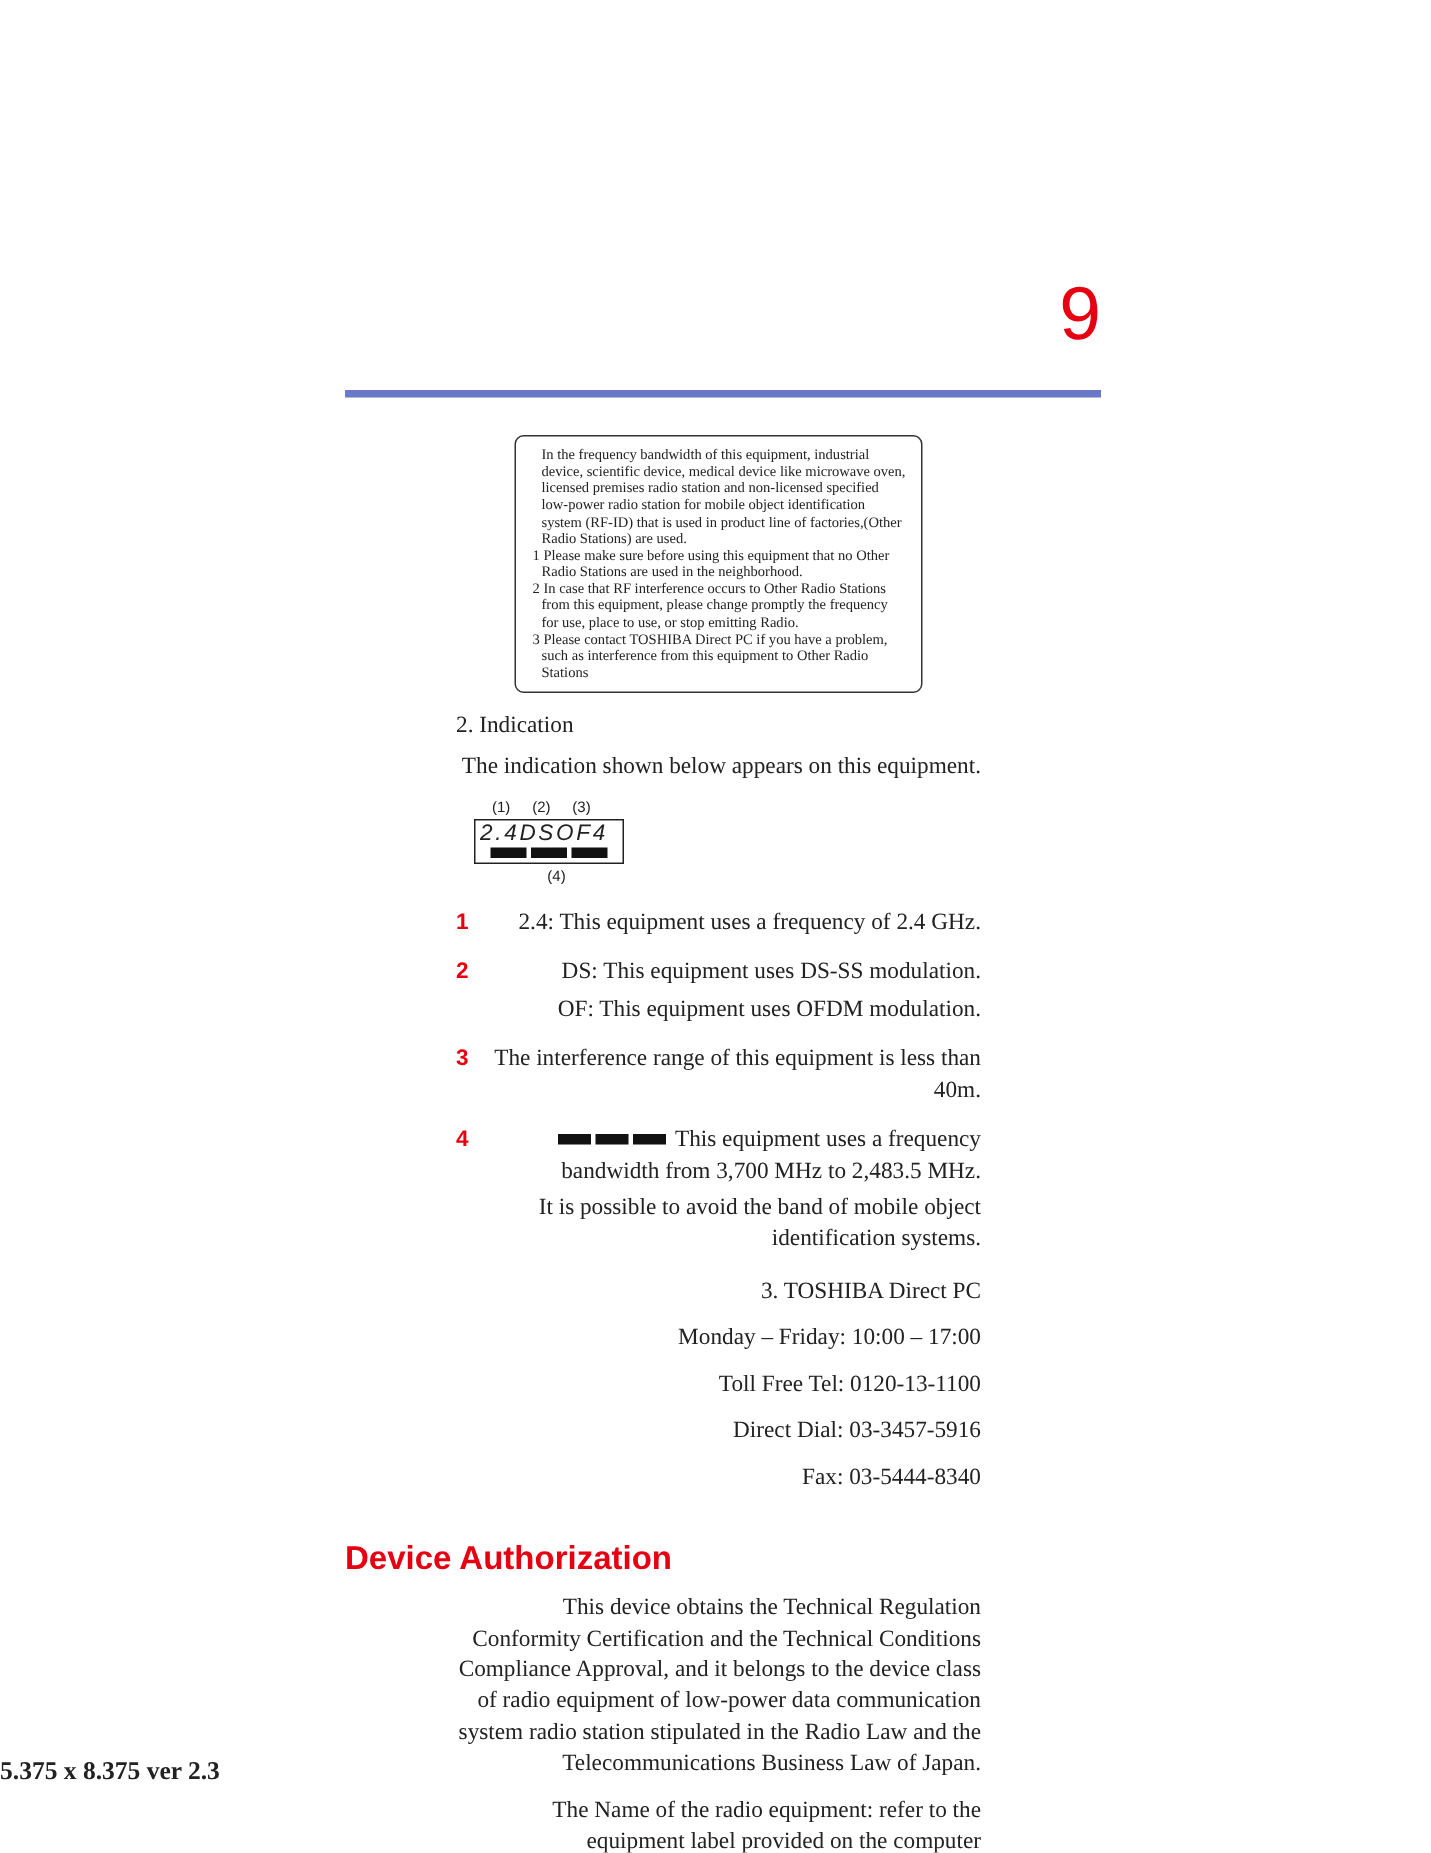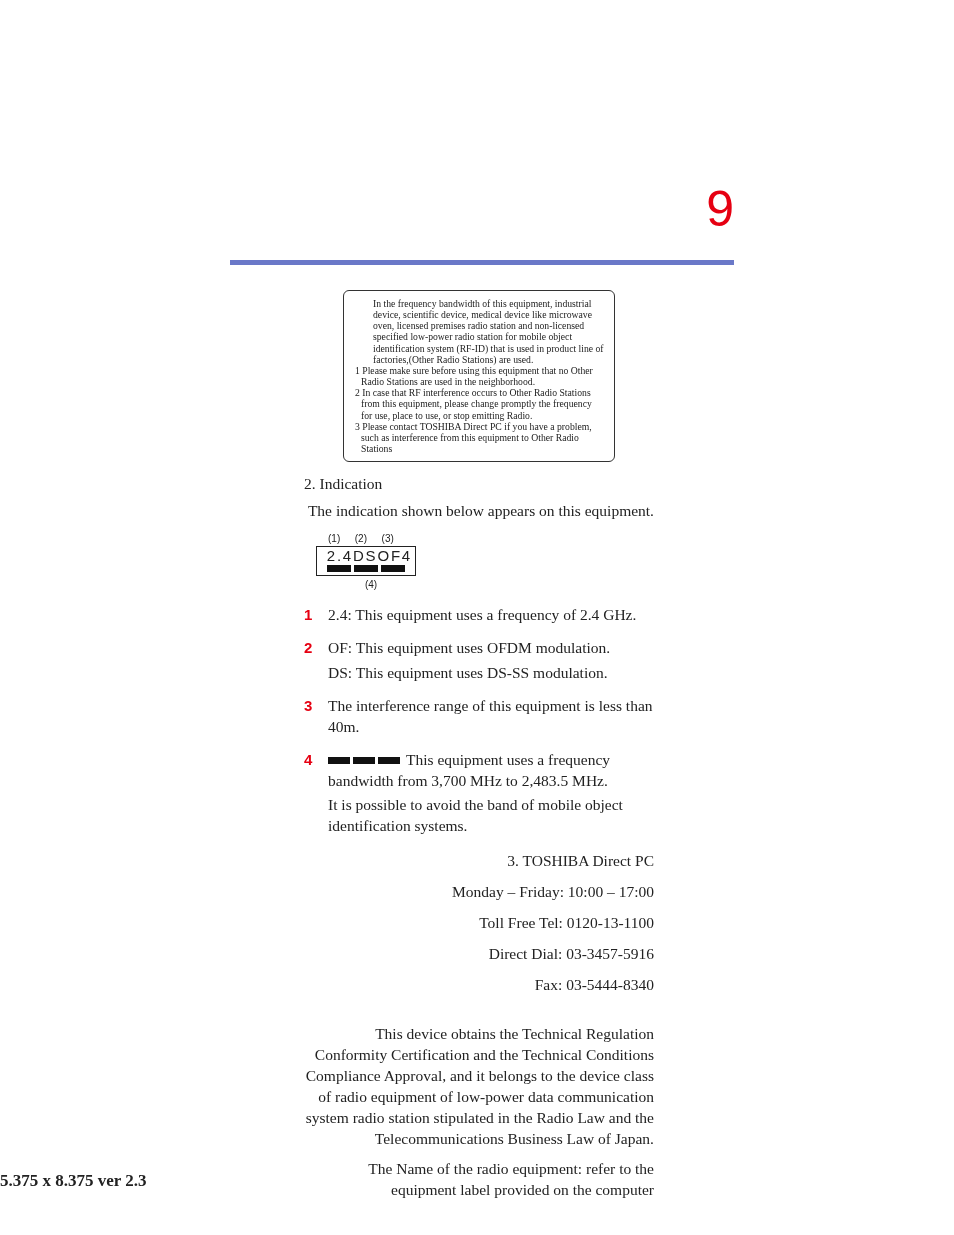--- a/index.html
+++ b/index.html
@@ -44,21 +44,21 @@
     border: 1px solid #333;
     border-radius: 6px;
     padding: 7px 9px 7px 9px;
     font-size: 9.7px;
     line-height: 1.15;
     font-family: "Times New Roman", Times, serif;
     margin: 0 auto 12px;
     width: 252px;
   }
   .boxed-note p {
-    margin: 0 0 0 16px;
+    margin: 0 0 0 4px;
     text-indent: 0;
     padding-left: 4px;
   }
   .boxed-note .num-item {
     margin: 0;
     padding-left: 8px;
     text-indent: -6px;
   }
   .sec-title {
     margin: 4px 0 6px 0;
@@ -78,21 +78,22 @@
     font-size: 10px;
     letter-spacing: 0;
     padding-left: 12px;
   }
   .ind-top-row span { display:inline-block; }
   .ind-box {
     border: 1.5px solid #222;
     width: 100px;
     padding: 1px 3px 3px 3px;
     box-sizing: border-box;
-    text-align: right;
+    text-align: left;
+    font-style: italic;
   }
   .ind-box .txt {
     font-family: Arial, Helvetica, sans-serif;
     font-size: 15px;
     letter-spacing: 1.8px;
     line-height: 1;
     margin: 0 0 2px 0;
   }
   .ind-box .bars {
     display: flex;
@@ -124,20 +125,21 @@
     font-family: Arial, Helvetica, sans-serif;
     font-weight: bold;
     color: #e60012;
     width: 24px;
     flex: 0 0 24px;
     font-size: 15px;
     line-height: 1.3;
   }
   .nlist .body {
     flex: 1;
+    text-align: right;
   }
   .nlist .body p { margin: 0 0 4px 0; }
   .inline-bars {
     display: inline-flex;
     gap: 3px;
     vertical-align: middle;
     margin-right: 6px;
     line-height: 0;
     position: relative;
     top: -1px;
@@ -209,22 +211,22 @@
     <div class="nlist">
       <div class="row">
         <div class="num">1</div>
         <div class="body">
             <p>2.4: This equipment uses a frequency of 2.4 GHz.</p>
           </div>
       </div>
       <div class="row">
         <div class="num">2</div>
         <div class="body">
+          <p>DS: This equipment uses DS-SS modulation.</p>
           <p>OF: This equipment uses OFDM modulation.</p>
-          <p>DS: This equipment uses DS-SS modulation.</p>
         </div>
       </div>
       <div class="row">
         <div class="num">3</div>
         <div class="body">
             <p>The interference range of this equipment is less than 40m.</p>
           </div>
       </div>
       <div class="row">
         <div class="num">4</div>
@@ -241,20 +243,21 @@
       </div>
     </div>
 
     <p class="para">3. TOSHIBA Direct PC</p>
     <p class="para">Monday – Friday: 10:00 – 17:00</p>
     <p class="para">Toll Free Tel: 0120-13-1100</p>
     <p class="para">Direct Dial: 03-3457-5916</p>
     <p class="para">Fax: 03-5444-8340</p>
 
     <div class="device-auth-block">
+      <div class="section-heading" style="position:relative; left:-74px; margin-bottom:8px;">Device Authorization</div>
       <p class="para">This device obtains the Technical Regulation Conformity Certification and the Technical Conditions Compliance Approval, and it belongs to the device class of radio equipment of low-power data communication system radio station stipulated in the Radio Law and the Telecommunications Business Law of Japan.</p>
       <p class="para">The Name of the radio equipment: refer to the equipment label provided on the computer</p>
 
     </div>
 
   </div>
 
   <div class="footer-line">5.375 x 8.375 ver 2.3</div>
 </div>
 

